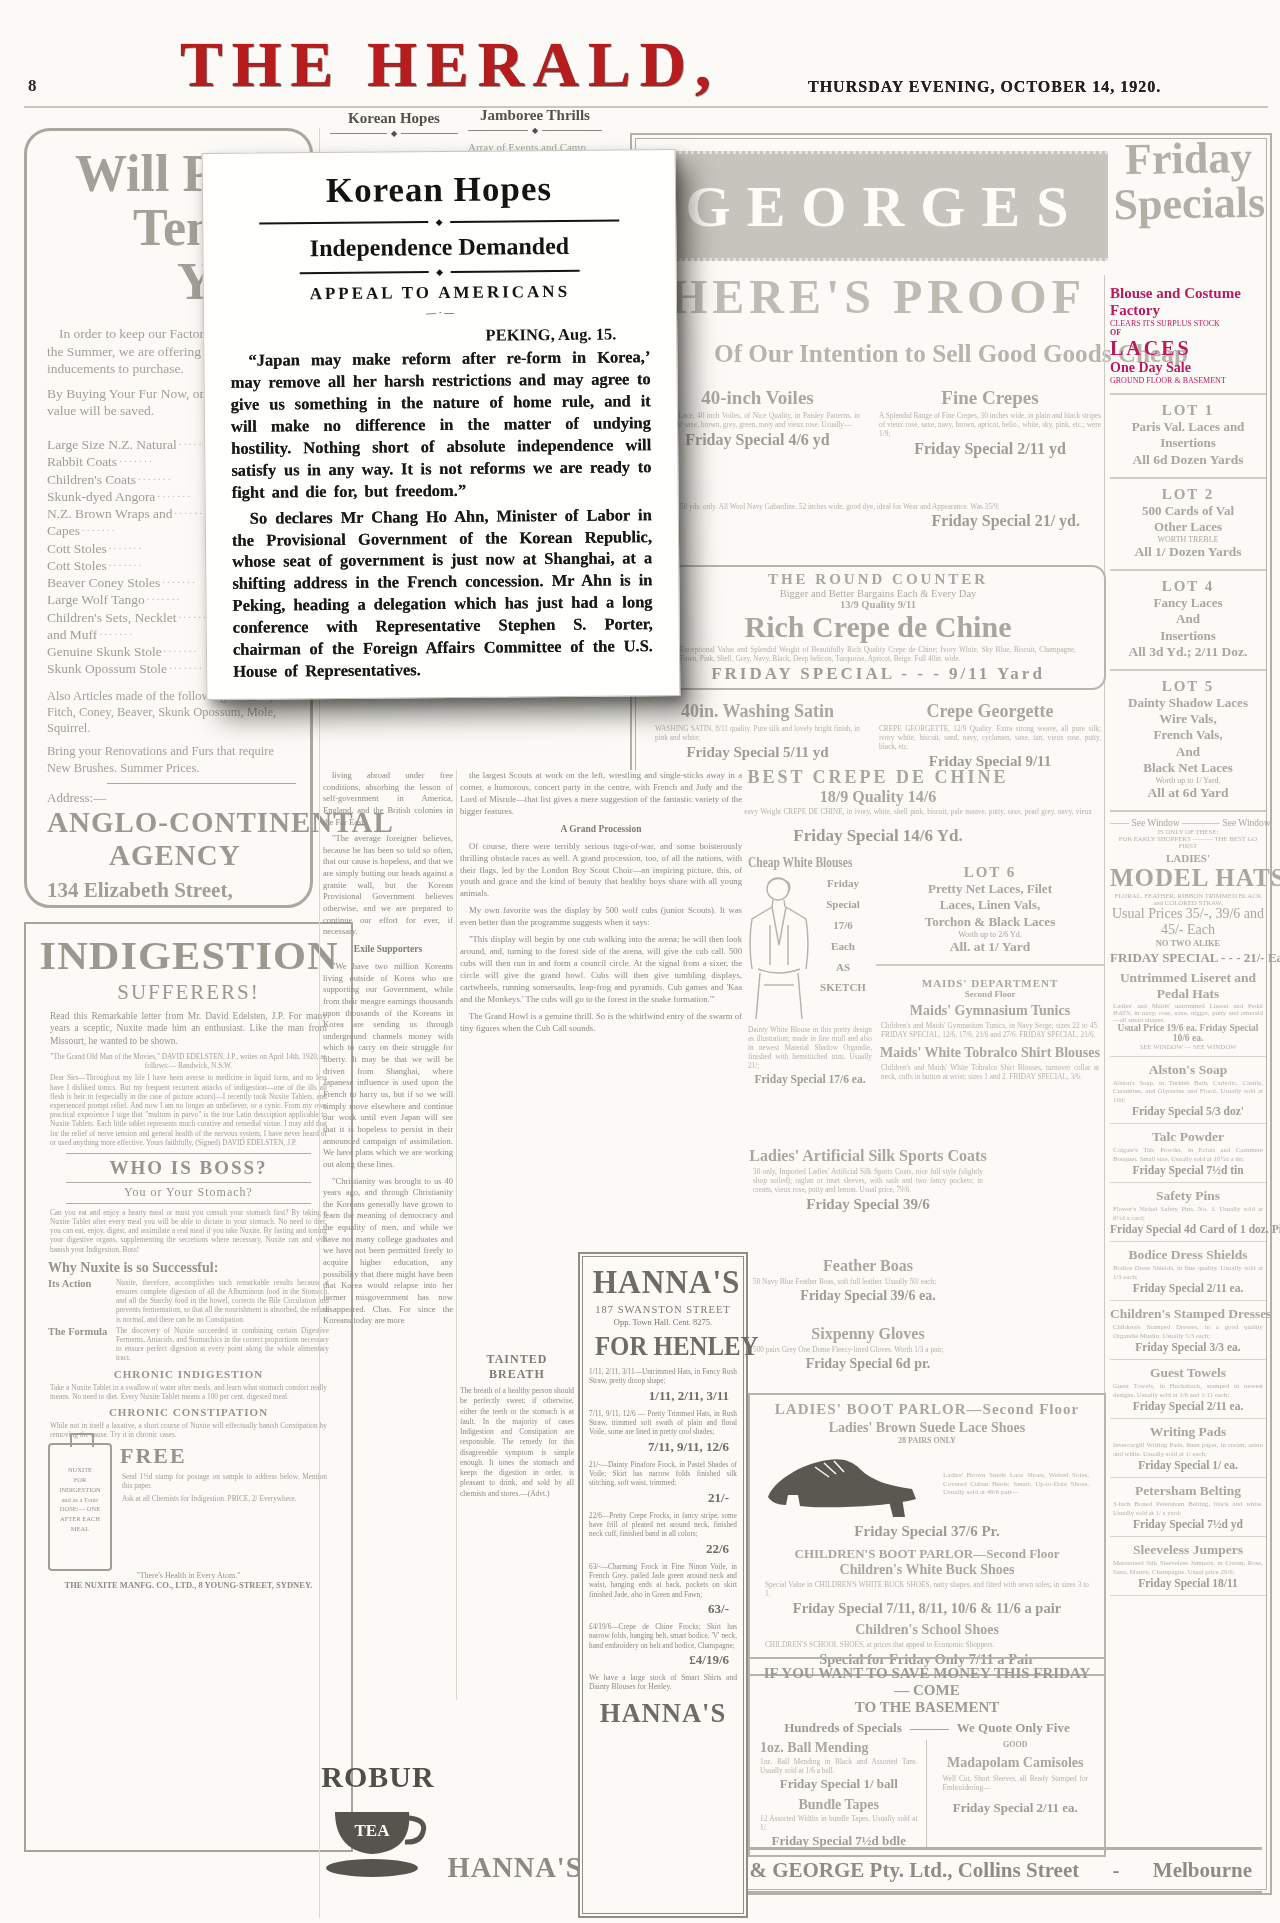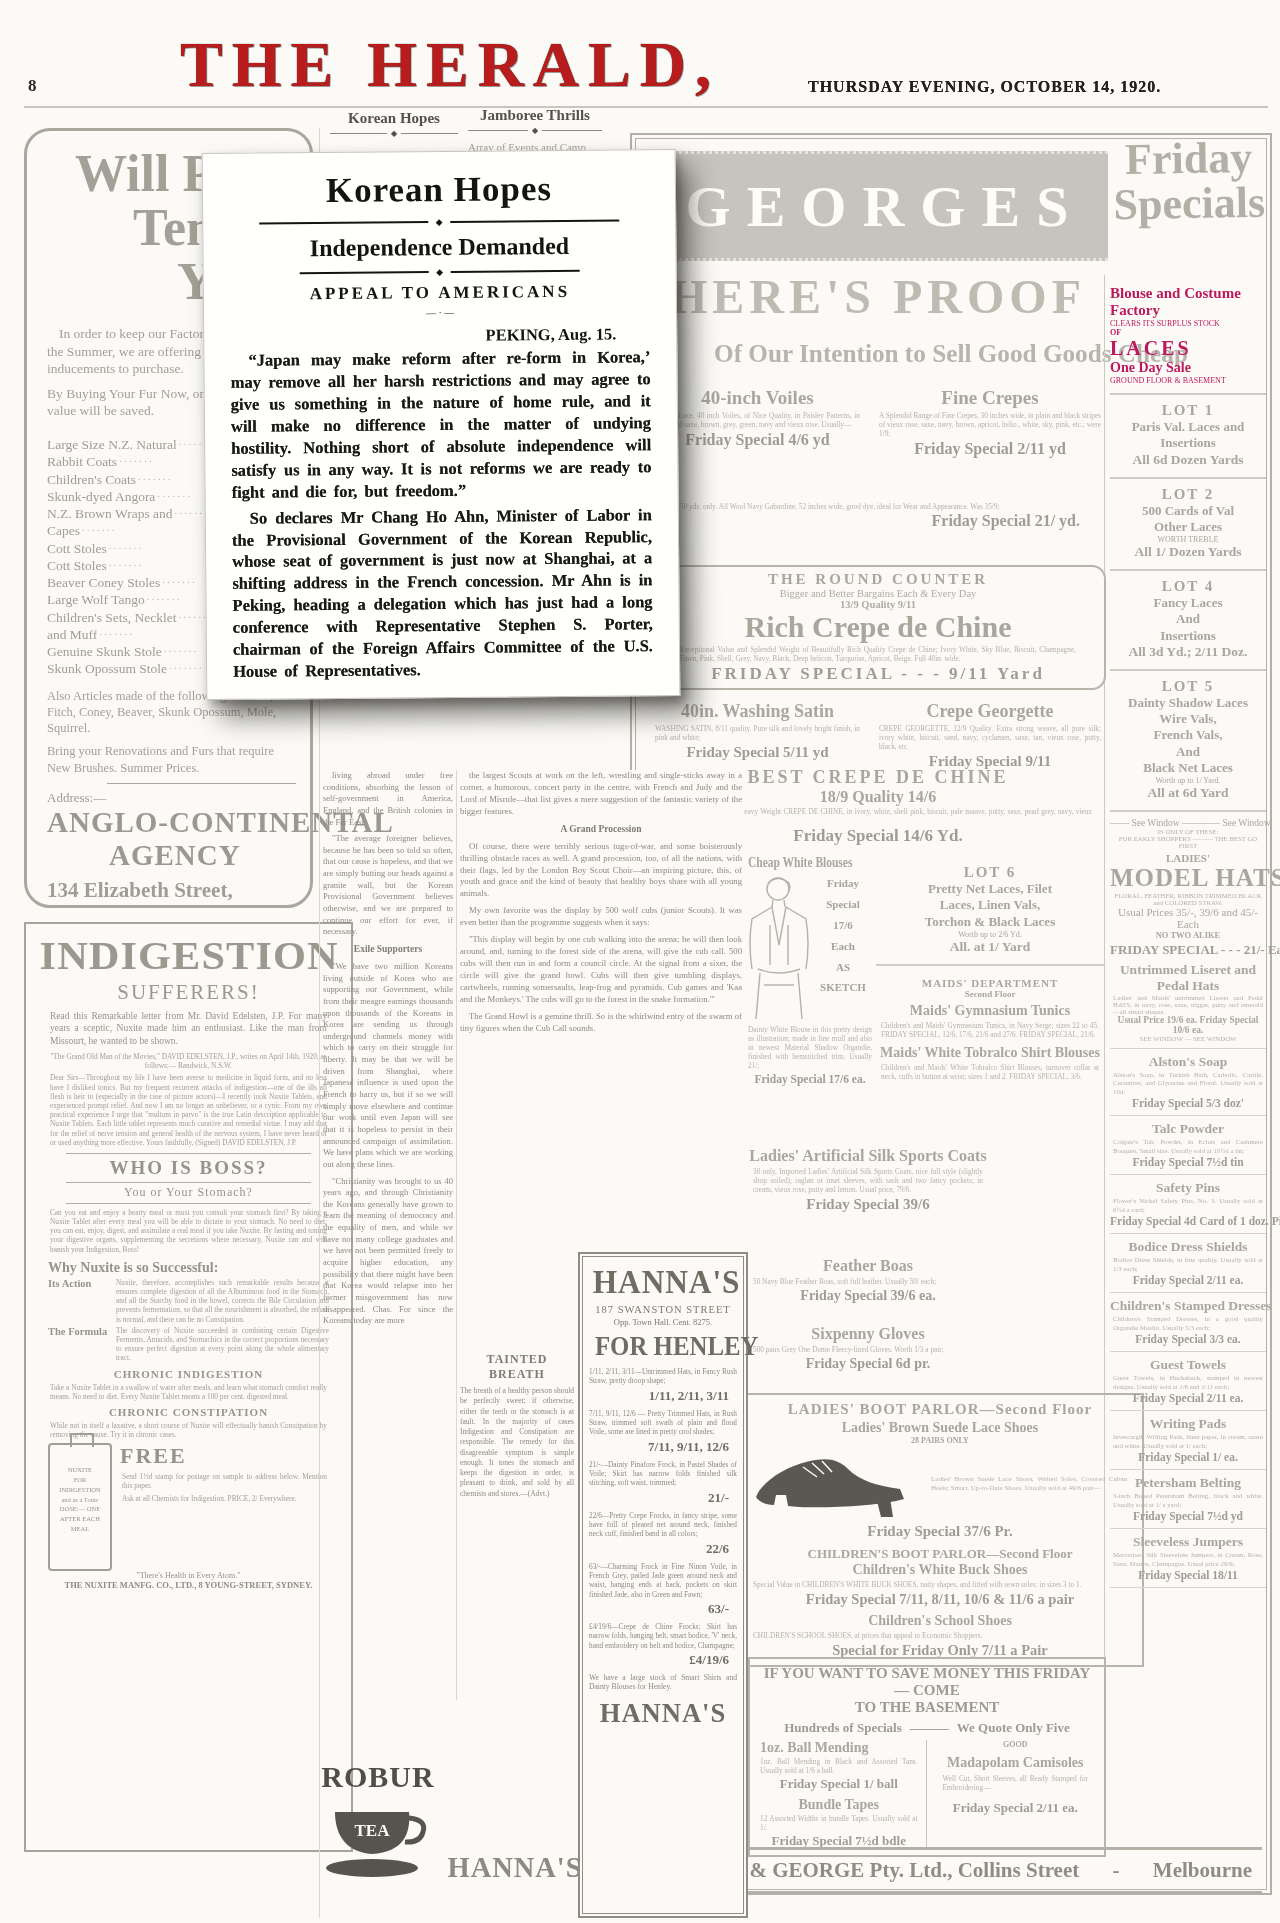--- a/index.html
+++ b/index.html
@@ -416,21 +416,21 @@
       <div class="g-h" style="font-size:16px">Feather Boas</div>
       <p class="g-d">50 Navy Blue Feather Boas, soft full leather. Usually 50/ each;</p>
       <div class="g-s" style="font-size:14px">Friday Special 39/6 ea.</div>
     </div>
     <div class="g-sec" style="left:116px;top:1190px;width:240px">
       <div class="g-h" style="font-size:16px">Sixpenny Gloves</div>
       <p class="g-d">500 pairs Grey One Dome Fleecy-lined Gloves. Worth 1/3 a pair;</p>
       <div class="g-s" style="font-size:14px">Friday Special 6d pr.</div>
     </div>
 
-    <div class="g-sec bootbox" style="left:104px;top:1258px;width:408px">
+    <div class="g-sec bootbox" style="left:116px;top:1258px;width:358px">
       <div class="g-h" style="font-size:15px;letter-spacing:1px">LADIES' BOOT PARLOR—Second Floor</div>
       <div class="g-h" style="font-size:14px;margin-top:2px">Ladies' Brown Suede Lace Shoes</div>
       <div class="g-h" style="font-size:8px">28 PAIRS ONLY</div>
       <div style="display:flex;gap:8px;align-items:center">
         <svg width="170" height="78" viewBox="0 0 170 78">
           <path d="M8,52 C14,36 38,22 58,17 C78,12 90,14 100,24 C112,36 130,41 152,44 L156,54 C130,62 60,64 40,61 L38,50 L28,50 L26,60 C18,60 11,57 8,52 Z" fill="#5b5852"></path>
           <path d="M128,52 l14,1 l3,19 l-12,0 z" fill="#5b5852"></path>
           <path d="M55,22 l14,10 M64,18 l12,11 M74,16 l10,11" stroke="#fbfaf6" stroke-width="1.5" fill="none"></path>
         </svg>
         <p class="g-d" style="flex:1;font-size:7px">Ladies' Brown Suede Lace Shoes, Welted Soles, Covered Cuban Heels; Smart, Up-to-Date Shoes. Usually sold at 49/6 pair—</p>
@@ -526,21 +526,21 @@
             <div class="lp">All at 6d Yard</div>
           </div>
         </div>
       <div class="hats">
         <div class="seewin">—— See Window ———— See Window'</div>
         <div class="tiny">IS ONLY OF THESE:</div>
         <div class="tiny">FOR EARLY SHOPPERS ——— THE BEST GO FIRST</div>
         <div style="font-size:11px;font-weight:bold;margin-top:3px">LADIES'</div>
         <div class="big">MODEL HATS</div>
         <div class="tiny">FLORAL, FEATHER, RIBBON TRIMMED BLACK and COLORED STRAW.</div>
-        <div style="font-size:11px">Usual Prices 35/-, 39/6 and 45/- Each</div>
+        <div style="font-size:14px">Usual Prices 35/-, 39/6 and 45/- Each</div>
         <div style="font-size:8.5px;font-weight:bold">NO TWO ALIKE</div>
         <div class="g-s" style="font-size:13px;margin:2px 0">FRIDAY SPECIAL - - -  21/- Each</div>
         <div style="font-size:13.5px;font-weight:bold;margin-top:4px">Untrimmed Liseret and Pedal Hats</div>
         <div class="tiny" style="text-align:justify;padding:0 3px">Ladies' and Maids' untrimmed Liseret and Pedal HATS, in navy, rose, saxe, nigger, putty and emerald—all smart shapes.</div>
         <div style="font-size:9.5px;font-weight:bold">Usual Price 19/6 ea.  Friday Special 10/6 ea.</div>
         <div class="tiny">SEE WINDOW — SEE WINDOW</div>
       </div>
       <div>
 
           <div class="sspec">

